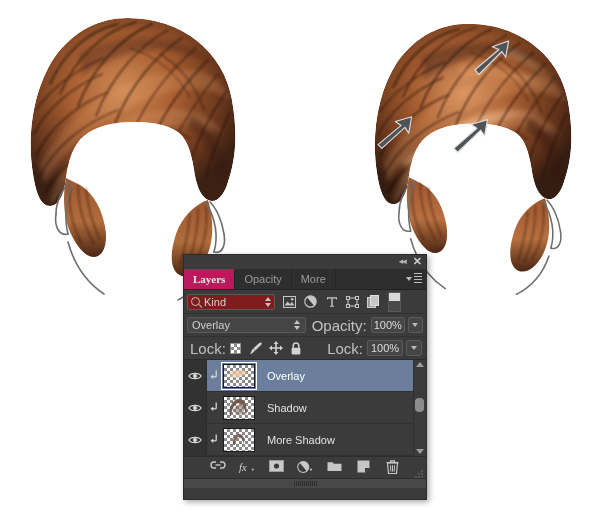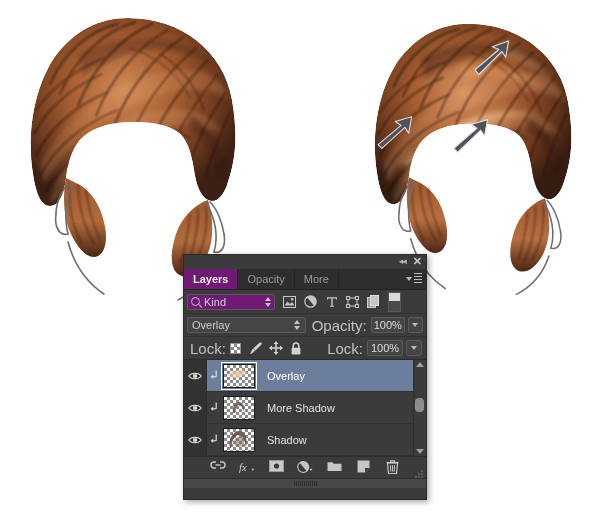--- a/index.html
+++ b/index.html
@@ -34,36 +34,36 @@
   .close-ico{color:#c9c9c9;font-size:11px;line-height:11px;font-weight:bold;}
 
   .pp-tabs{
     height:20px;background:#2e2e2e;display:flex;align-items:stretch;position:relative;
     border-bottom:1px solid #222;
   }
   .pp-tab{
     display:flex;align-items:center;padding:0 9px;font-size:11px;color:#9a9a9a;
     border-right:1px solid #252525;
   }
-  .pp-tab.active{background:#701a75;color:#e6e6e6;font-weight:bold;}
+  .pp-tab.active{background:#be185d;color:#e6e6e6;font-weight:bold;font-family:Liberation Serif, serif;}
   .pp-tabs-menu{
     position:absolute;right:4px;top:4px;width:16px;height:11px;
     display:flex;align-items:center;justify-content:flex-end;
   }
   .menu-lines{width:11px;}
   .menu-lines i{display:block;height:1px;background:#bdbdbd;margin-bottom:2px;}
   .menu-caret{
     width:0;height:0;border-left:3px solid transparent;border-right:3px solid transparent;
     border-top:4px solid #bdbdbd;margin-right:2px;
   }
 
   .pp-row{display:flex;align-items:center;background:#3b3b3b;}
   .pp-filter-row{height:23px;padding:0 3px;border-bottom:1px solid #313131;}
   .kind-select{
-    width:88px;height:16px;background:#701a75;border:1px solid #5a5a5a;border-radius:2px;
+    width:88px;height:16px;background:#7f1d1d;border:1px solid #5a5a5a;border-radius:2px;
     display:flex;align-items:center;padding:0 3px;box-sizing:border-box;position:relative;
   }
   .search-ico{
     width:7px;height:7px;border:1.4px solid #bdbdbd;border-radius:50%;
     position:relative;margin-right:4px;flex:none;
   }
   .search-ico:after{
     content:"";position:absolute;width:1.4px;height:4px;background:#bdbdbd;
     right:-2px;bottom:-3px;transform:rotate(-40deg);
   }
@@ -534,50 +534,50 @@
         <span class="clip-ico">
           <svg width="9" height="11" viewBox="0 0 9 11">
               <path d="M6.2,0.5 L6.2,6.8" stroke="#dcdcdc" stroke-width="1.2" fill="none"></path>
               <path d="M6.2,6.8 L2.2,6.8" stroke="#dcdcdc" stroke-width="1.2" fill="none"></path>
               <path d="M3.2,4.6 L0.6,6.8 L3.2,9 Z" fill="#dcdcdc"></path>
             </svg>
         </span>
         <span class="thumb-wrap">
           <span class="thumb checker">
             <svg width="30" height="22" viewBox="0 0 30 22" style="display:block;">
-              <path d="M9,16 C8,10 11,5 15,5 C19,5 21,9 20,15 C19,11 17,8 15,8 C13,8 11,11 11,16 Z" fill="#6e5347" opacity=".85"></path>
+              <path d="M6,19 C4,10 9,2 15,2 C21,2 24,9 22,19 C21,11 18,6 15,6 C11,6 8,11 7,19 Z" fill="#6a4f43" opacity=".9"></path>
+              <ellipse cx="15" cy="13" rx="5" ry="5" fill="#7b6053" opacity=".5"></ellipse>
             </svg>
           </span>
         </span>
-        <span class="layer-name">More Shadow</span>
+        <span class="layer-name">Shadow</span>
       </div>
 
       <div class="layer-row">
         <span class="vis-cell">
           <svg width="14" height="10" viewBox="0 0 14 10">
             <path d="M0.8,5 C3,1.4 11,1.4 13.2,5 C11,8.6 3,8.6 0.8,5 Z" fill="none" stroke="#d8d8d8" stroke-width="1.2"></path>
             <circle cx="7" cy="5" r="2.1" fill="#d8d8d8"></circle>
           </svg>
         </span>
         <span class="clip-ico">
           <svg width="9" height="11" viewBox="0 0 9 11">
               <path d="M6.2,0.5 L6.2,6.8" stroke="#dcdcdc" stroke-width="1.2" fill="none"></path>
               <path d="M6.2,6.8 L2.2,6.8" stroke="#dcdcdc" stroke-width="1.2" fill="none"></path>
               <path d="M3.2,4.6 L0.6,6.8 L3.2,9 Z" fill="#dcdcdc"></path>
             </svg>
         </span>
         <span class="thumb-wrap">
           <span class="thumb checker">
             <svg width="30" height="22" viewBox="0 0 30 22" style="display:block;">
-              <path d="M6,19 C4,10 9,2 15,2 C21,2 24,9 22,19 C21,11 18,6 15,6 C11,6 8,11 7,19 Z" fill="#6a4f43" opacity=".9"></path>
-              <ellipse cx="15" cy="13" rx="5" ry="5" fill="#7b6053" opacity=".5"></ellipse>
+              <path d="M9,16 C8,10 11,5 15,5 C19,5 21,9 20,15 C19,11 17,8 15,8 C13,8 11,11 11,16 Z" fill="#6e5347" opacity=".85"></path>
             </svg>
           </span>
         </span>
-        <span class="layer-name">Shadow</span>
+        <span class="layer-name">More Shadow</span>
       </div>
 
       <div class="lscroll">
         <span class="sc-up"></span>
         <span class="sc-dn"></span>
         <span class="sc-thumb"></span>
       </div>
     </div>
 
     <div class="pp-footer">

